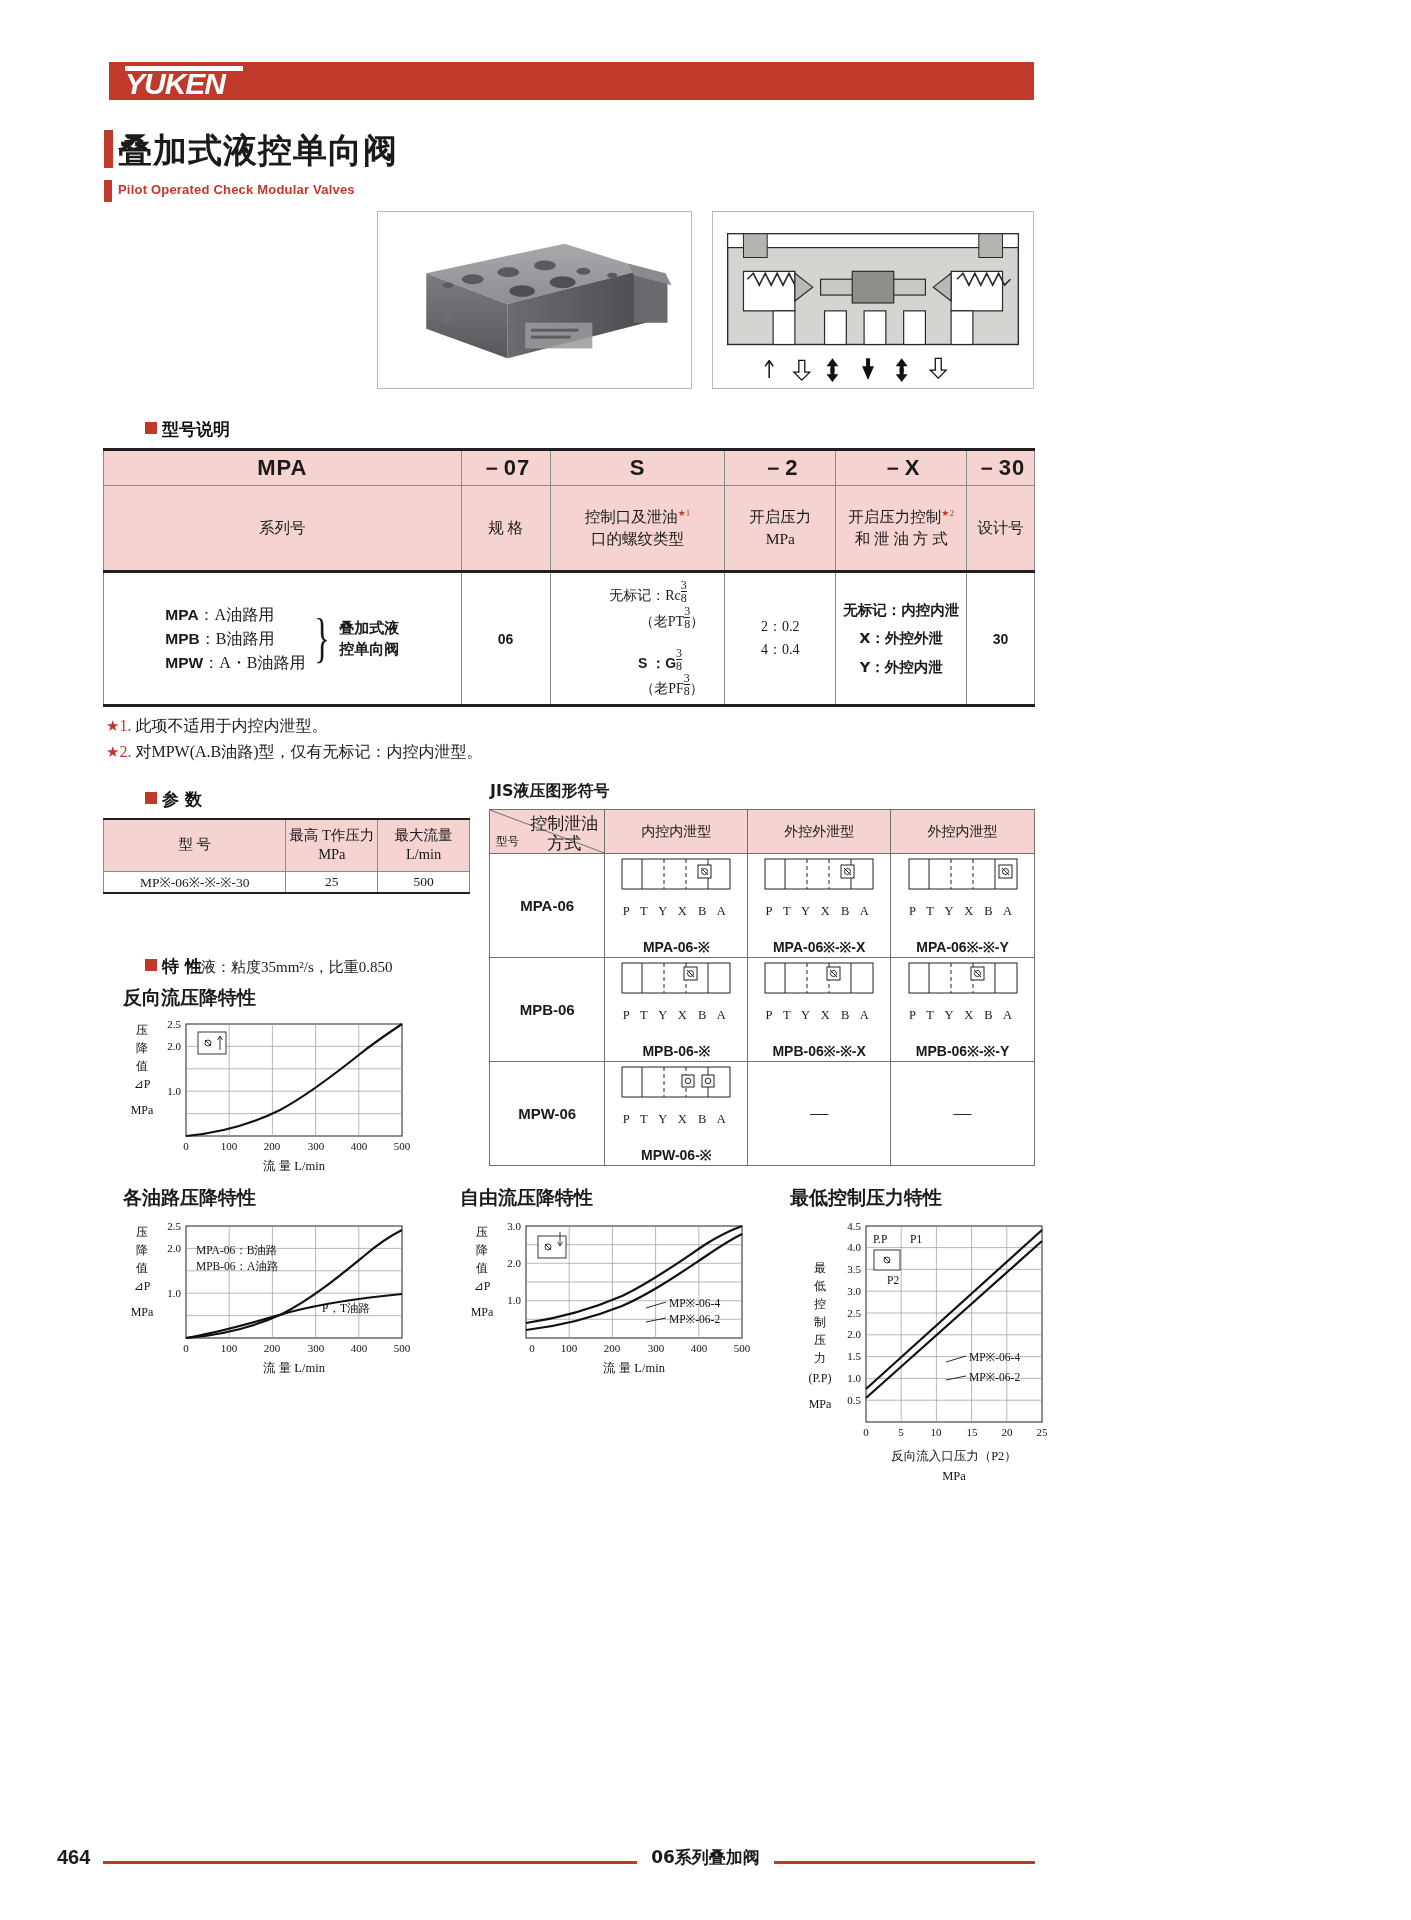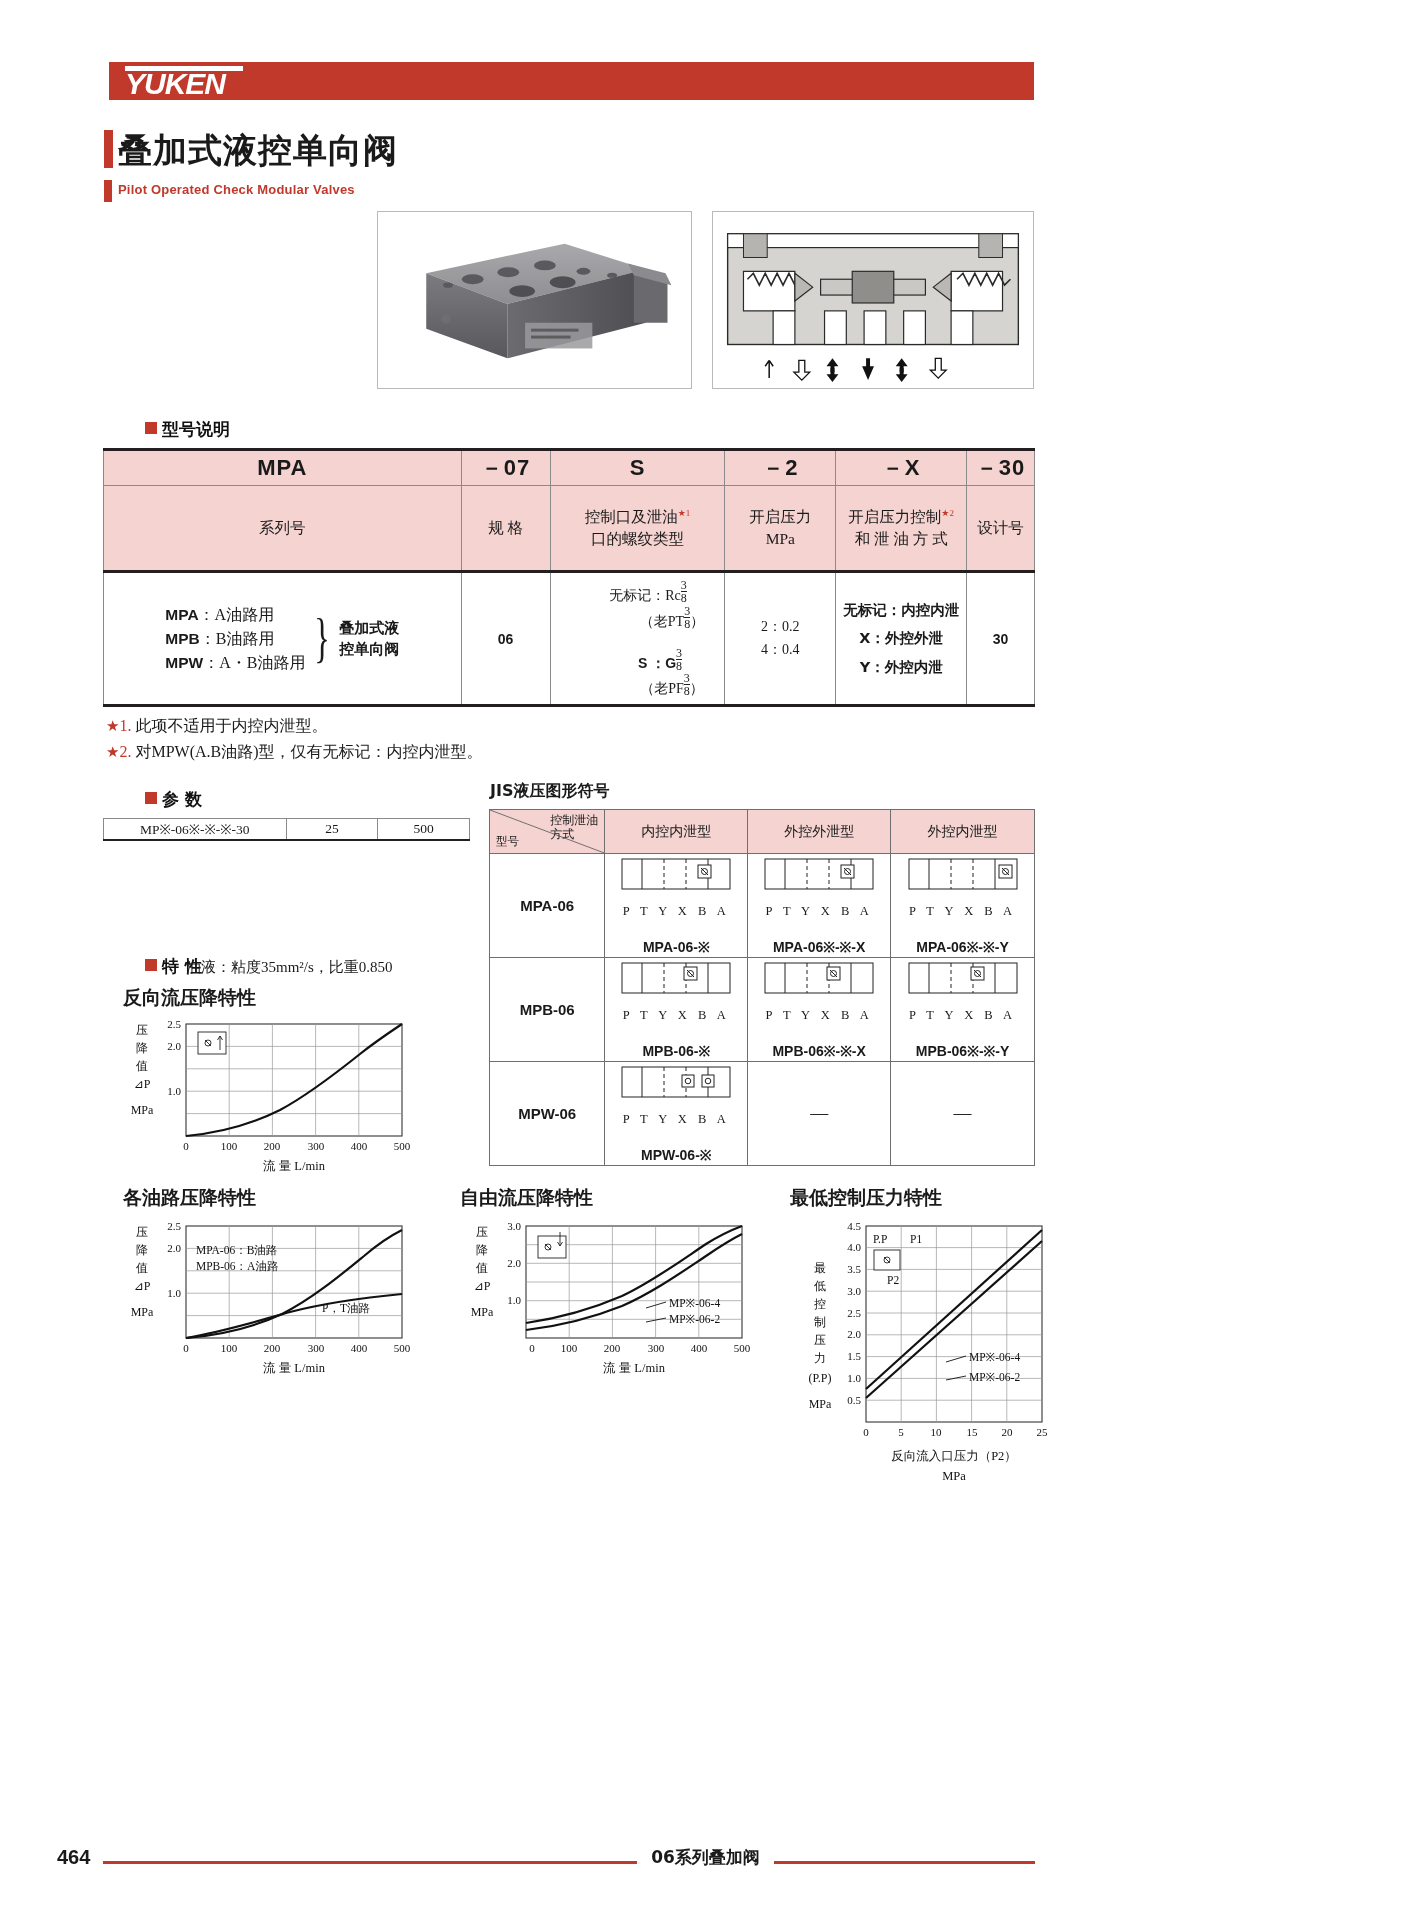--- a/index.html
+++ b/index.html
@@ -141,21 +141,21 @@
   }
   .jis-table {
     position:absolute; left:489px; top:809px; width:546px; font-size:13px;
   }
   .jis-table td { border:1px solid #6f6f6f; text-align:center; vertical-align:middle; }
   .jis-table .jh td { background:#f4d3d0; height:44px; font-size:14px; }
   .jis-table .jr td { height:96px; background:#fff; }
   .jis-label { font-family:"Liberation Sans", sans-serif; font-weight:bold; font-size:15px; }
   .jis-code { font-family:"Liberation Sans", sans-serif; font-weight:bold; font-size:14px; margin-top:18px; }
   .diag-hdr-cell { position:relative; }
-  .diag-hdr-cell .top { position:absolute; right:6px; top:4px; font-size:12px; line-height:1.15; text-align:left;}
+  .diag-hdr-cell .top { position:absolute; right:6px; top:4px; font-size:17px; line-height:1.15; text-align:center;}
   .diag-hdr-cell .bot { position:absolute; left:6px; bottom:4px; font-size:11.5px; }
   .diag-hdr-cell svg { position:absolute; inset:0; width:100%; height:100%; }
 
   .portlabels {
     font-family:"Liberation Serif", serif; font-size:12.5px; letter-spacing:4px;
     margin-top:1px;
   }
 
   
   .char-head { position:absolute; left:103px; top:955px; }
@@ -370,20 +370,25 @@
     <span class="sq"></span><span>参 数</span>
   </div>
 
   <table class="param-table">
     <colgroup>
         <col style="width:183px">
         <col style="width:92px">
         <col style="width:92px">
       </colgroup>
     <tbody>
+        <tr class="ph">
+      <td><span>型 号</span></td>
+      <td>最高 T作压力<br>MPa</td>
+      <td>最大流量<br>L/min</td>
+    </tr>
     <tr class="pb">
       <td>MP※-06※-※-※-30</td>
       <td>25</td>
       <td>500</td>
     </tr>
   </tbody>
     </table>
 
   <div class="jis-head">JIS液压图形符号</div>
 

